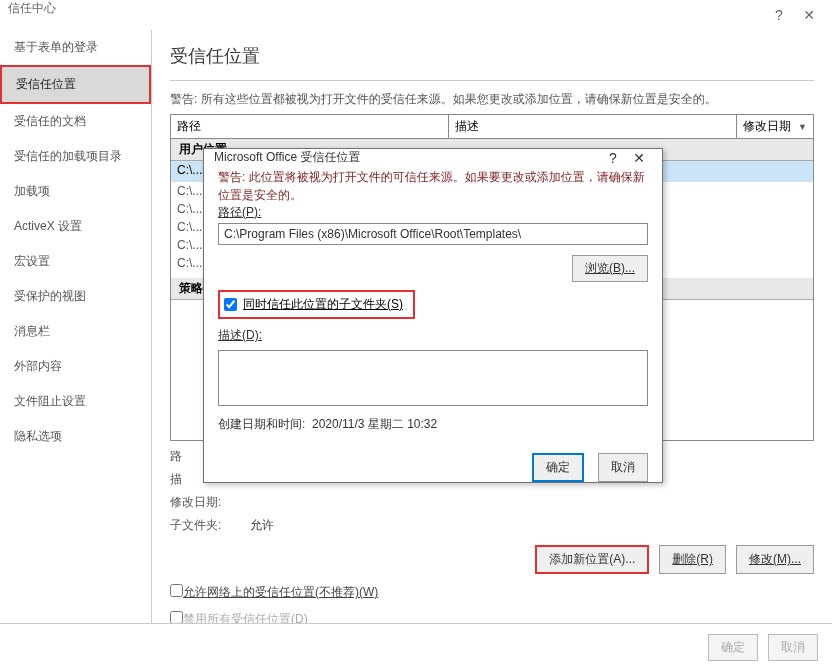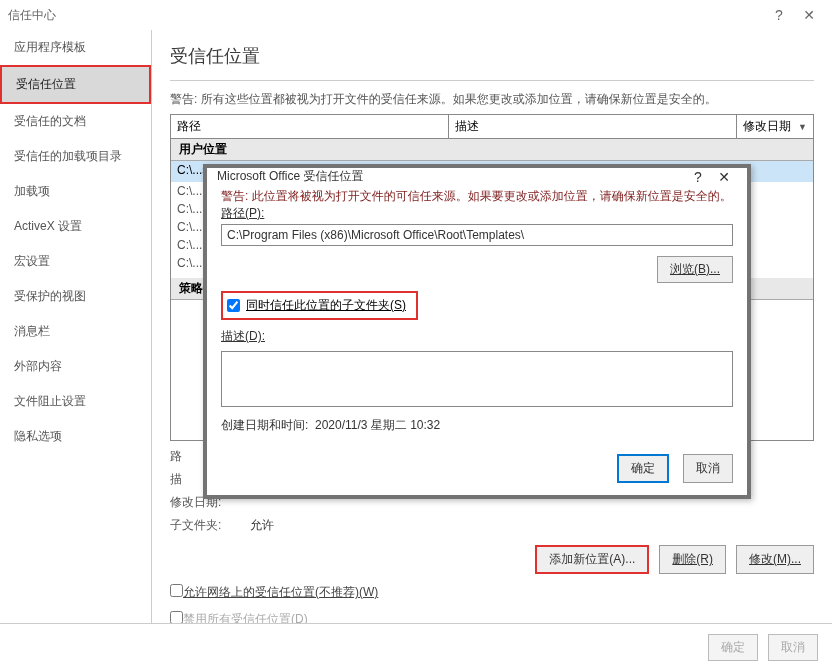--- a/index.html
+++ b/index.html
@@ -1,18 +1,18 @@
 <!DOCTYPE html>
 <html><head>
 <meta charset="utf-8">
 <style>
 * { box-sizing: border-box; margin: 0; padding: 0; font-family: "Microsoft YaHei", "Segoe UI", sans-serif; font-size: 12px; }
 body { background: #fff; width: 832px; height: 671px; position: relative; overflow: hidden; }
 .main-window { width: 832px; height: 671px; background: #fff; position: relative; }
-.titlebar { height: 30px; display: flex; align-items: center; padding: 0 8px; color: #666; }
+.titlebar { height: 30px; display: flex; padding: 0 8px; color: #666; }
 .titlebar-spacer { flex: 1; }
 .titlebar-btn { width: 30px; height: 30px; display: flex; align-items: center; justify-content: center; color: #666; font-size: 14px; }
 .body-area { display: flex; height: 598px; }
 .sidebar { width: 152px; border-right: 1px solid #ccc; background: #fff; }
 .sidebar-item { padding: 9px 14px; color: #555; cursor: pointer; }
 .sidebar-item.selected { background: #d9d9d9; color: #222; }
 .red-box { border: 2px solid #e03030; }
 .content { flex: 1; padding: 14px 18px 8px 18px; display: flex; flex-direction: column; }
 .content-title { font-size: 18px; color: #3a3a3a; margin-bottom: 12px; }
 .hr { border-top: 1px solid #ccc; margin-bottom: 10px; }
@@ -38,21 +38,21 @@
 .btn { padding: 4px 12px; background: #efefef; border: 1px solid #999; color: #333; cursor: pointer; }
 .btn-red { border: 2px solid #e03030; }
 .btn-blue { border: 2px solid #0078d4; }
 .btn.disabled { color: #aaa; border-color: #bbb; background: #f4f4f4; }
 .chk-row { display: flex; align-items: flex-start; margin-top: 10px; color: #444; }
 .chk-row input { margin: 0; }
 .chk-row.disabled { color: #aaa; }
 .footer { position: absolute; bottom: 0; right: 0; padding: 10px 14px; display: flex; gap: 10px; border-top: 1px solid #ccc; width: 100%; justify-content: flex-end; background: #fff; }
 
 
-.modal { position: absolute; left: 203px; top: 164px; width: 548px; height: 335px; background: #fff; border: 4px solid #737373; box-shadow: 2px 2px 6px rgba(0,0,0,0.25); display: flex; flex-direction: column; }
+.modal { position: absolute; left: 203px; top: 148px; width: 460px; height: 335px; background: #fff; border: 1px solid #737373; box-shadow: 2px 2px 6px rgba(0,0,0,0.25); display: flex; flex-direction: column; }
 .modal-title { height: 30px; display: flex; align-items: center; padding: 0 10px; color: #333; }
 .modal-title-text { flex: 1; }
 .modal-close { width: 26px; text-align: center; font-size: 14px; }
 .modal-help { width: 26px; text-align: center; font-size: 14px; }
 .modal-body { padding: 2px 14px 10px 14px; flex: 1; display: flex; flex-direction: column; }
 .modal-warn { color: #7f1d1d; margin-bottom: 0; line-height: 1.5; }
 .modal-lbl { color: #333; margin-bottom: 2px; }
 .modal-input { width: 100%; border: 1px solid #888; padding: 3px 5px; margin-bottom: 10px; color: #333; }
 .modal-browse-row { display: flex; justify-content: flex-end; margin-bottom: 8px; }
 .modal-chk-wrap { display: inline-flex; align-items: center; gap: 6px; padding: 4px 10px 4px 4px; }
@@ -68,21 +68,21 @@
 <div class="main-window">
   <div class="titlebar">
     <span>信任中心</span>
     <span class="titlebar-spacer"></span>
     <span class="titlebar-btn">?</span>
     <span class="titlebar-btn">✕</span>
   </div>
 
   <div class="body-area">
     <div class="sidebar">
-      <div class="sidebar-item">应用程序模板</div>
+      <div class="sidebar-item">基于表单的登录</div>
       <div class="sidebar-item selected red-box">受信任位置</div>
       <div class="sidebar-item">受信任的文档</div>
       <div class="sidebar-item">受信任的加载项目录</div>
       <div class="sidebar-item">加载项</div>
       <div class="sidebar-item">ActiveX 设置</div>
       <div class="sidebar-item">宏设置</div>
       <div class="sidebar-item">受保护的视图</div>
       <div class="sidebar-item">消息栏</div>
       <div class="sidebar-item">外部内容</div>
       <div class="sidebar-item">文件阻止设置</div>

